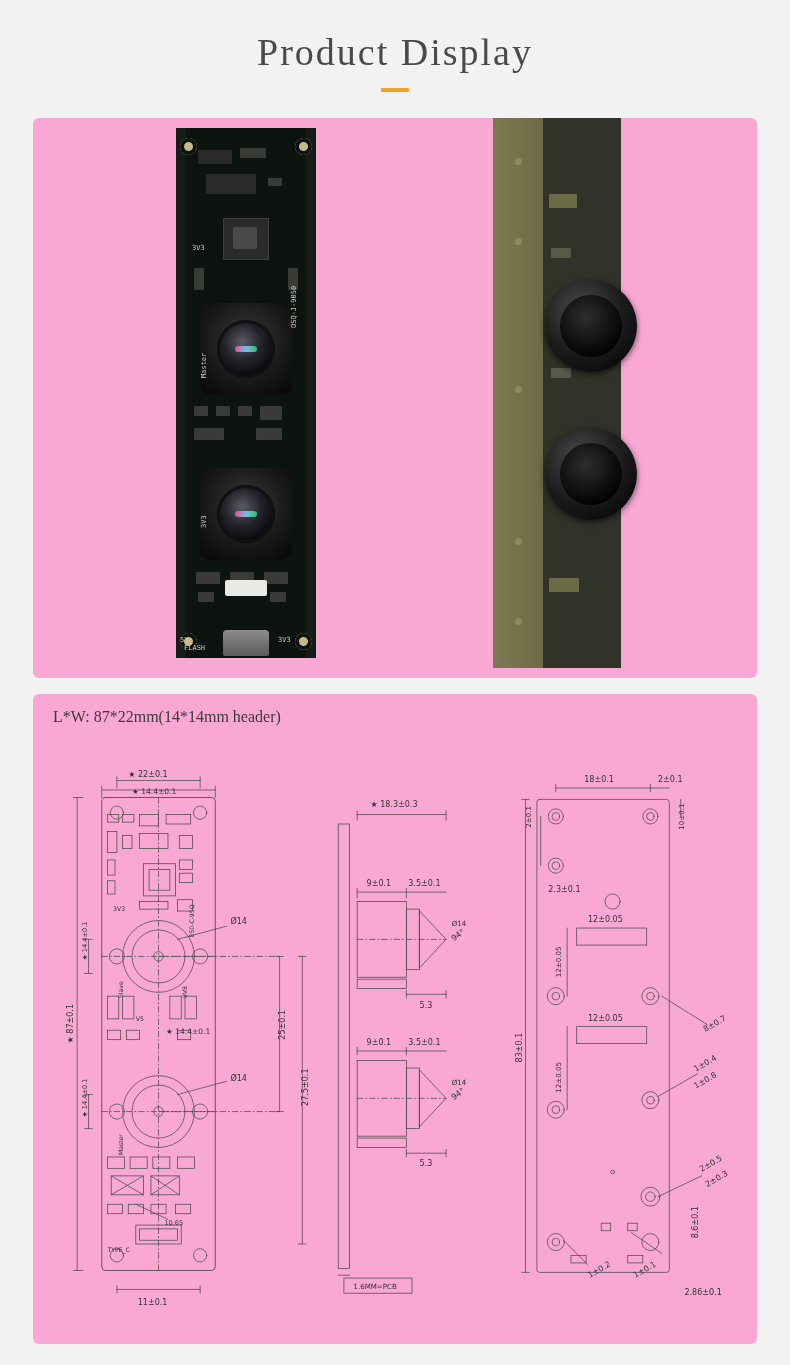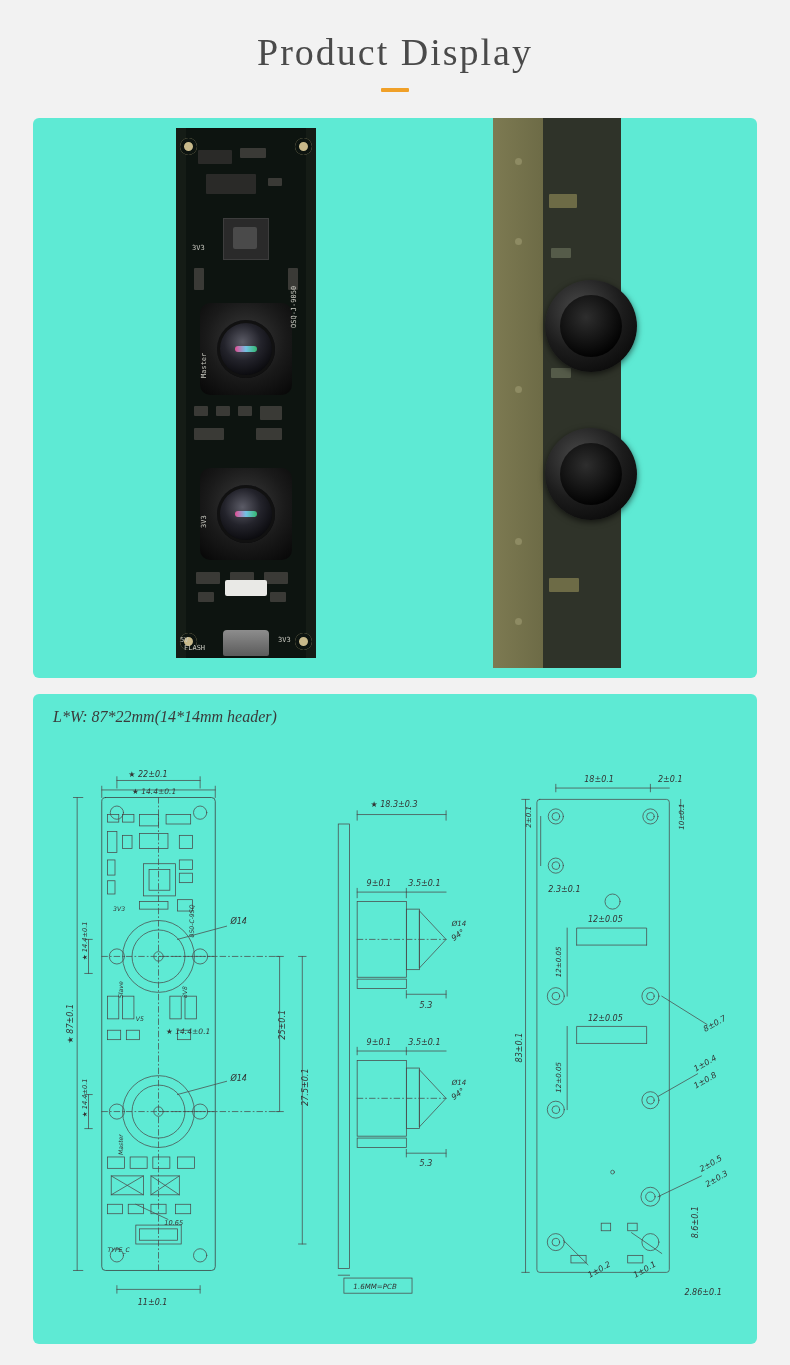--- a/index.html
+++ b/index.html
@@ -37,21 +37,21 @@
   .title-underline {
     width: 28px;
     height: 4px;
     background: #f0a028;
     margin: 14px auto 0 auto;
     border-radius: 1px;
   }
 
   
   .card {
-    background: #5eead4;
+    background: #f9a8d4;
     border-radius: 6px;
     margin: 0 33px;
     box-sizing: border-box;
   }
   .photo-card {
     margin-top: 26px;
     height: 560px;
     position: relative;
     overflow: hidden;
   }
@@ -213,21 +213,20 @@
     width:7px;height:7px;border-radius:50%;
     background:#8e8b63;
   }
 
   
   .draw-card {
     margin-top: 16px;
     height: 650px;
     position: relative;
     padding: 14px 0 0 0;
-    font-style: italic;
   }
   .dim-label {
     font-family: "Liberation Serif", serif;
     font-size: 16px;
     color: #3a3a3a;
     padding-left: 20px;
   }
   .blueprint {
     position: absolute;
     left: 12px; right: 12px;

